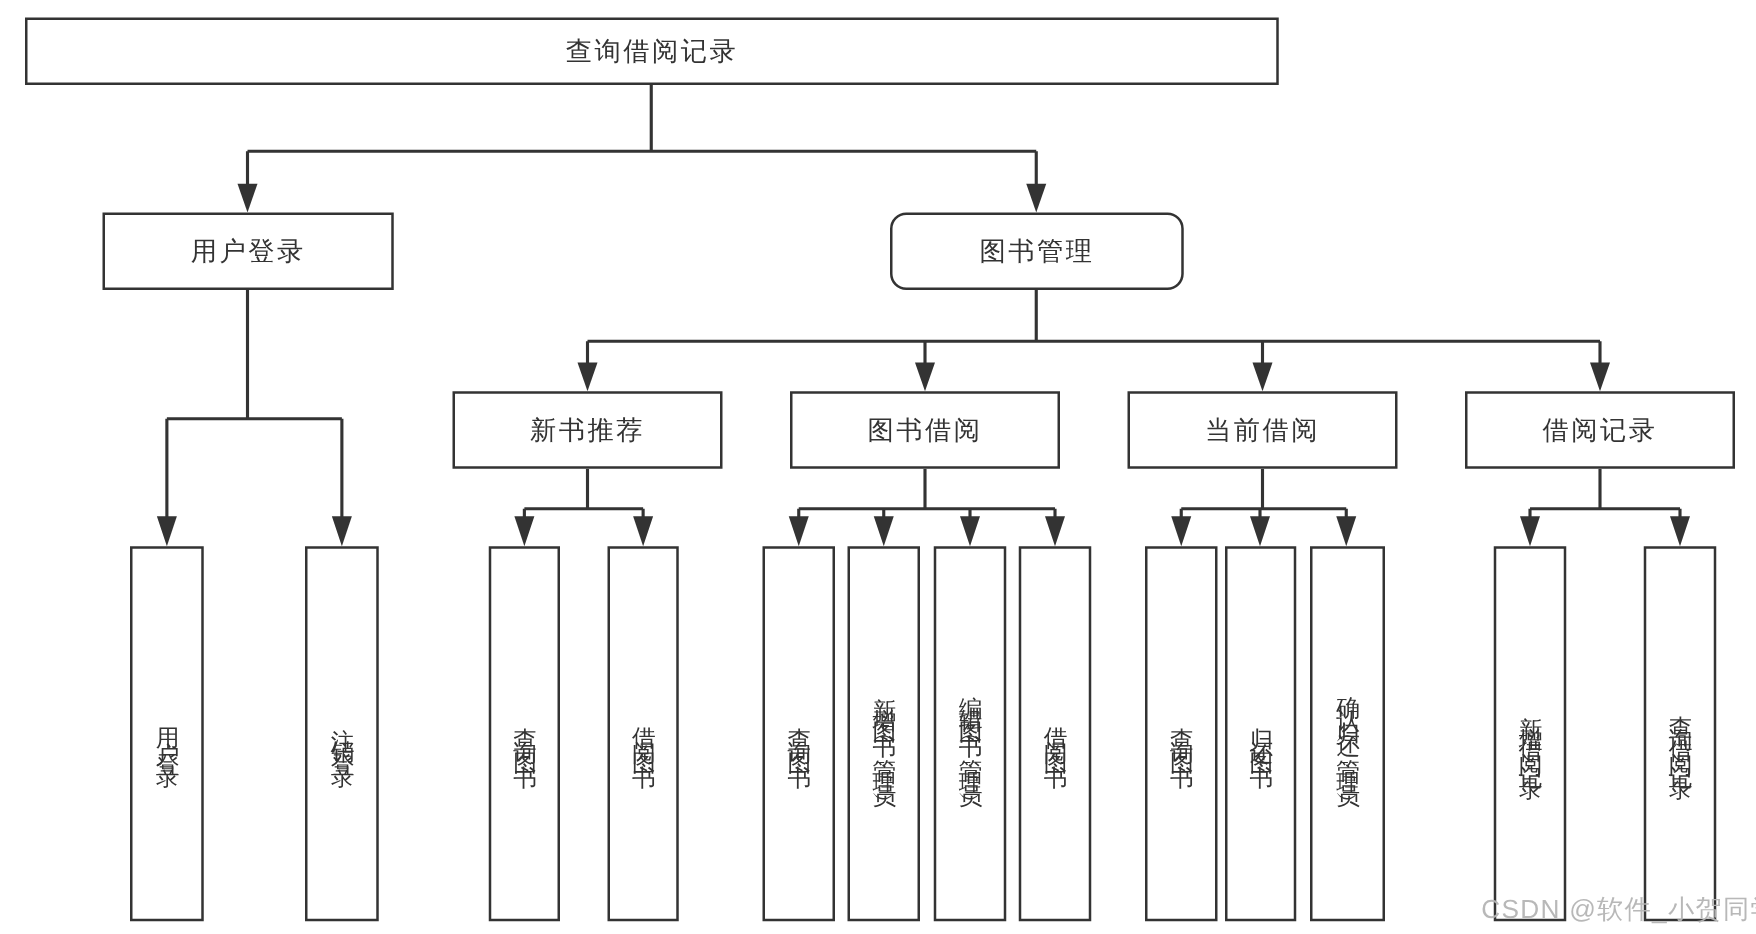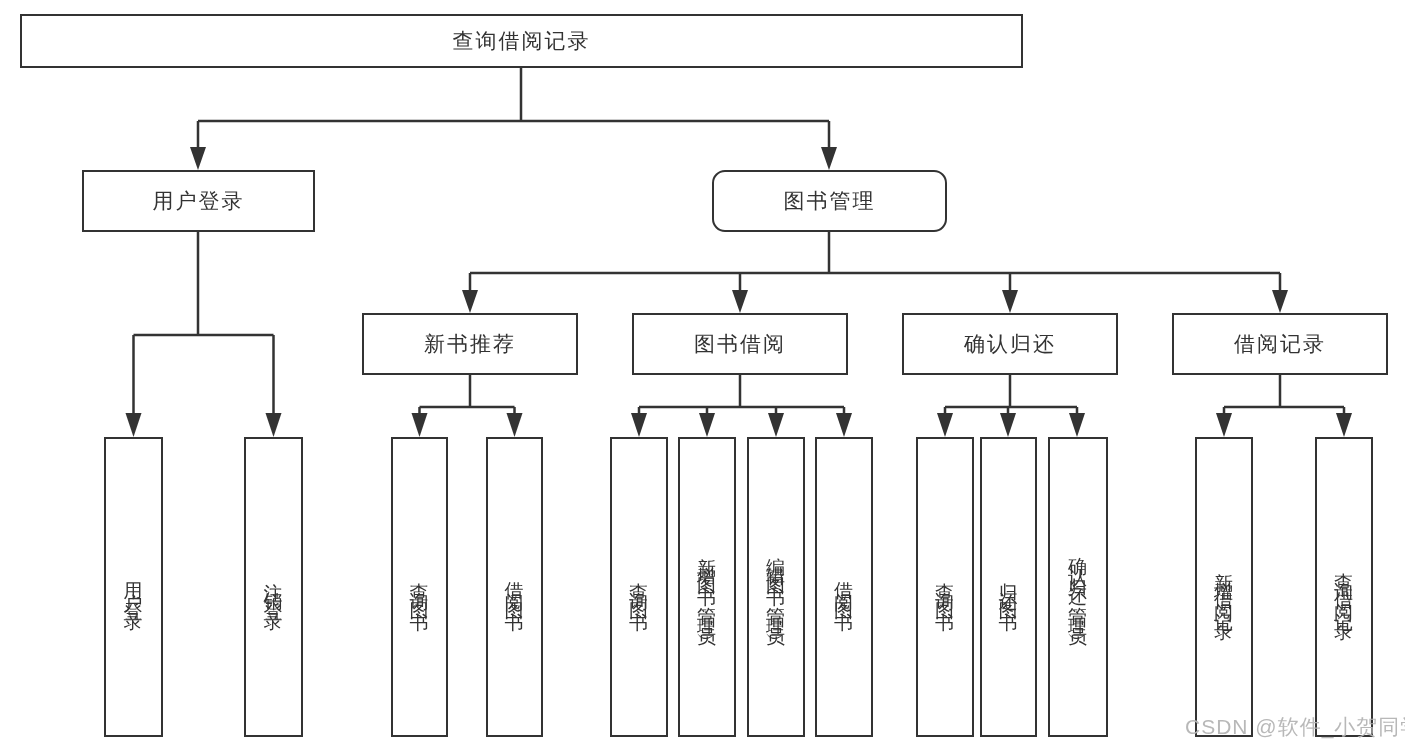--- a/index.html
+++ b/index.html
@@ -103,21 +103,21 @@
     <span>图书管理</span>
   </div>
 
   <div class="node hbox" style="left:362px; top:313px; width:216px; height:62px;">
     <span>新书推荐</span>
   </div>
   <div class="node hbox" style="left:632px; top:313px; width:216px; height:62px;">
     <span>图书借阅</span>
   </div>
   <div class="node hbox" style="left:902px; top:313px; width:216px; height:62px;">
-    <span>确认归还</span>
+    <span>当前借阅</span>
   </div>
   <div class="node hbox" style="left:1172px; top:313px; width:216px; height:62px;text-align:right;">
     <span>借阅记录</span>
   </div>
 
   <div class="node vbox" style="left:104px; width:59px;">
     <span>用户登录</span>
   </div>
   <div class="node vbox" style="left:244px; width:59px;">
     <span>注销登录</span>

